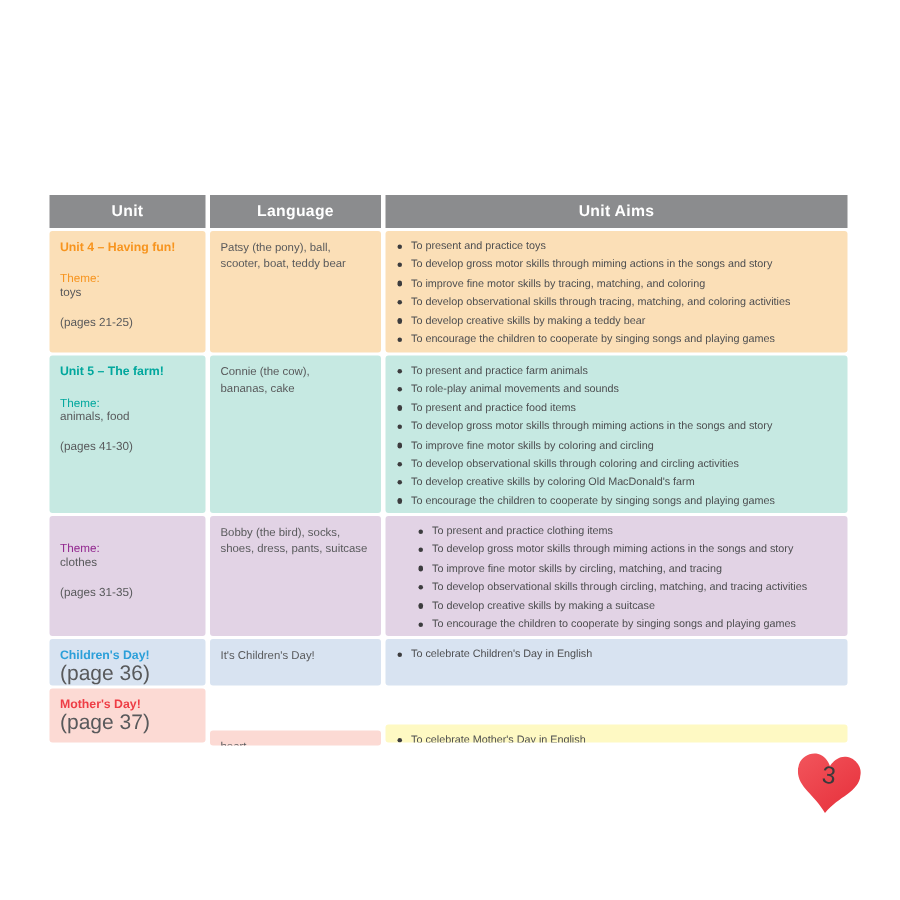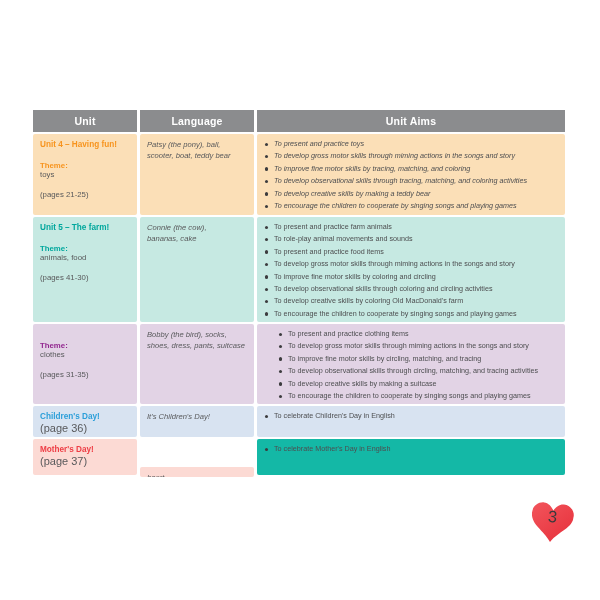--- a/index.html
+++ b/index.html
@@ -4,40 +4,40 @@
 <style>
   html,body{margin:0;padding:0;}
   body{
     width:600px;height:600px;background:#ffffff;
     font-family:"Liberation Sans", sans-serif;
     color:#58595b;position:relative;overflow:hidden;
   }
   .page{position:absolute;inset:0;background:#fff;}
 
   .syllabus-table{
-    position:absolute;left:33px;top:110px;
+    position:absolute;left:33px;top:130px;
     display:grid;
     grid-template-columns:104px 114px 308px;
     grid-template-rows:22px 81px 105px 80px 31px 36px;
     gap:2px 3px;
   }
   .hcell{
     display:flex;align-items:center;justify-content:center;
     color:#ffffff;font-weight:bold;font-size:10.5px;letter-spacing:.2px;
   }
   .cell{border-radius:2px;box-sizing:border-box;overflow:hidden;}
   .unit-cell{padding:6px 7px 11px 7px;}
   .unit-title{font-weight:bold;font-size:8.2px;line-height:10px;}
   .theme-block{margin-top:11px;}
-  .theme-label{font-weight:bold;font-size:7.8px;line-height:9px;}
+  .theme-label{font-weight:normal;font-size:7.8px;line-height:9px;}
   .theme-value{font-size:7.8px;line-height:9px;color:#58595b;}
   .pages{margin-top:11px;font-size:7.8px;line-height:9px;color:#58595b;}
-  .pages-tight{margin-top:2px;font-size:11px;line-height:9px;color:#58595b;}
+  .pages-tight{margin-top:2px;font-size:14px;line-height:9px;color:#58595b;}
   .lang-cell{
-    padding:6px 7px 4px 7px;font-style:italic;font-size:7.6px;
+    padding:6px 7px 4px 7px;font-size:7.6px;
     line-height:10.5px;color:#58595b;white-space:pre-line;
   }
   .aims-cell{padding:4px 6px 2px 8px;}
   .aims-list{list-style:none;margin:0;padding:0;}
   .aims-list li{
     position:relative;padding-left:9px;font-size:7.2px;line-height:12.4px;
     color:#4d4e50;white-space:nowrap;
   }
   .aims-list li::before{
     content:"";position:absolute;left:0;top:4.6px;width:3.4px;height:3.4px;
@@ -62,21 +62,21 @@
     <div class="cell unit-cell" style="background-color: rgb(251, 223, 183);">
       <div class="unit-title" style="color: rgb(247, 148, 30);">Unit 4 – Having fun!</div>
       <div class="theme-block">
         <div class="theme-label" style="color: rgb(247, 148, 30);">Theme:</div>
         <div class="theme-value">toys</div>
       </div>
       <div class="pages">(pages 21-25)</div>
     </div>
     <div class="cell lang-cell" style="background-color: rgb(251, 223, 183);">Patsy (the pony), ball,
 scooter, boat, teddy bear</div>
-    <div class="cell aims-cell" style="background-color: rgb(251, 223, 183); font-style: italic;">
+    <div class="cell aims-cell" style="background-color: rgb(251, 223, 183);">
       <ul class="aims-list">
           <li>To present and practice toys</li>
           <li>To develop gross motor skills through miming actions in the songs and story</li>
           <li>To improve fine motor skills by tracing, matching, and coloring</li>
           <li>To develop observational skills through tracing, matching, and coloring activities</li>
           <li>To develop creative skills by making a teddy bear</li>
           <li>To encourage the children to cooperate by singing songs and playing games</li>
         </ul>
     </div>
 
@@ -133,21 +133,21 @@
           <li>To celebrate Children's Day in English</li>
         </ul>
     </div>
 
     <div class="cell unit-cell" style="background-color: rgb(252, 218, 212);">
       <div class="unit-title" style="color: rgb(238, 61, 69);">Mother's Day!</div>
       <div class="pages-tight">(page 37)</div>
     </div>
     <div class="cell lang-cell" style="background-color: rgb(252, 218, 212); margin-top: 28px;">heart,
 Thank you, Mommy. I love you!</div>
-    <div class="cell aims-cell" style="background-color: #14b8a6;">
+    <div class="cell aims-cell" style="background-color: #fef9c3; margin-top: 24px;">
       <ul class="aims-list">
           <li>To celebrate Mother's Day in English</li>
         </ul>
     </div>
 
   </div>
 
   <svg class="page-number-heart" viewBox="0 0 32 31" xmlns="http://www.w3.org/2000/svg" aria-hidden="true">
     <defs>
       <linearGradient id="hg" x1="0" y1="0" x2="1" y2="1">

